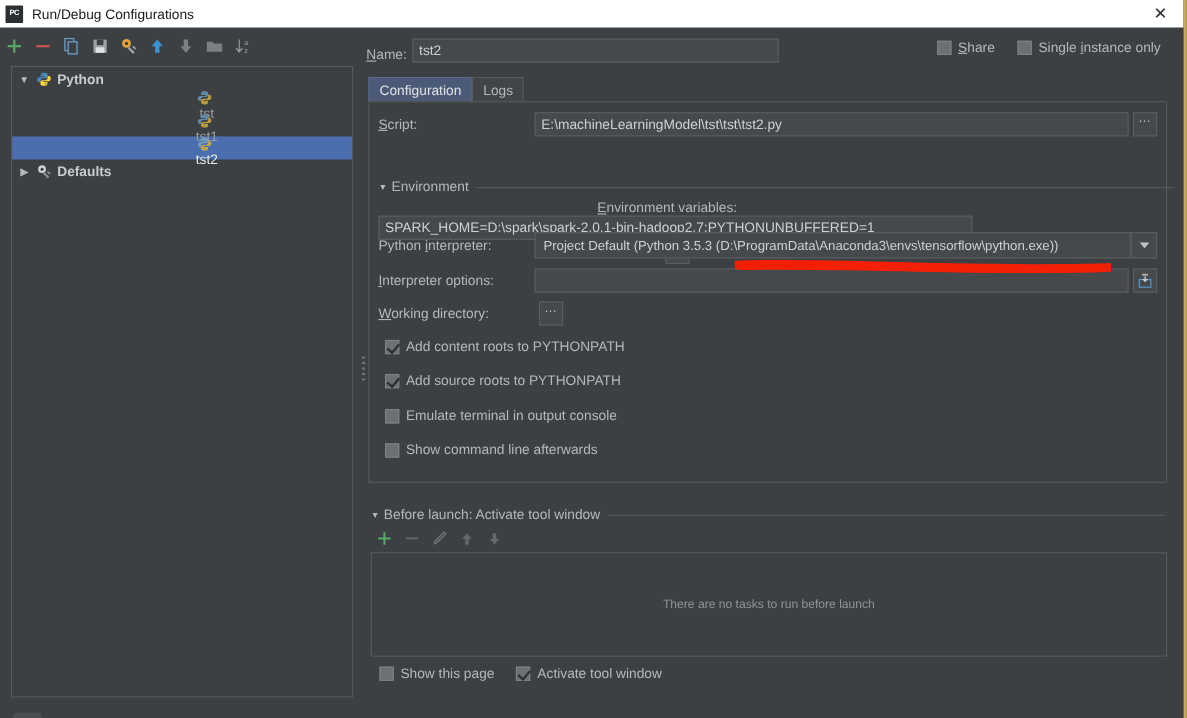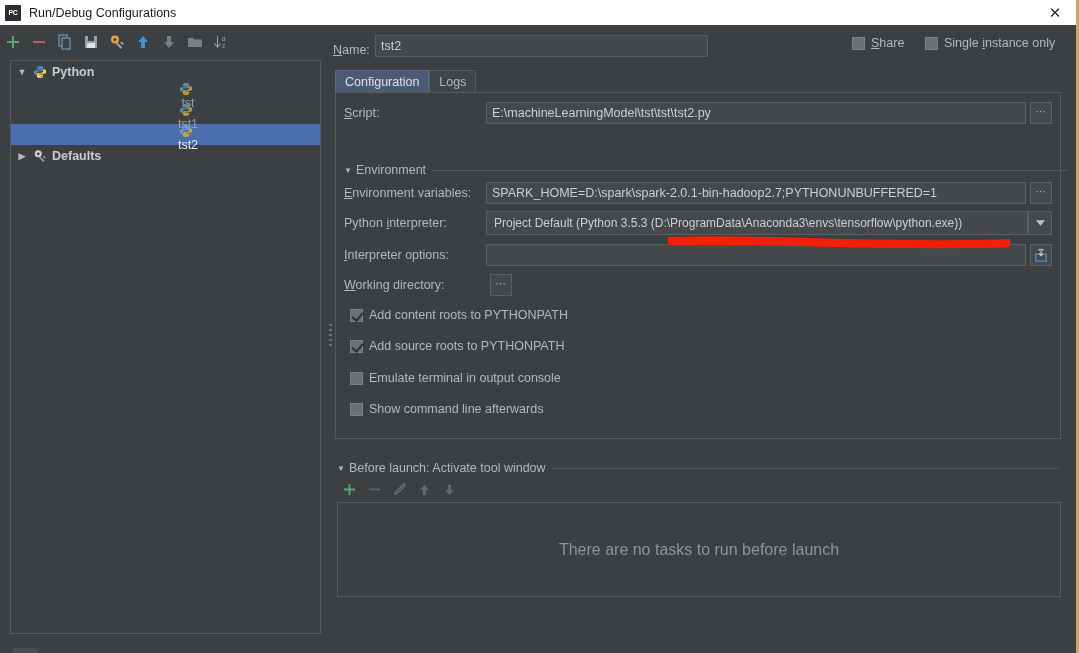--- a/index.html
+++ b/index.html
@@ -205,21 +205,21 @@
   .drag-handle i { display:block; width:3px; height:2px; background:#6d7275; }
 
   .bl-toolbar { position: absolute; left: 337px; top: 478px; display: flex; align-items: center; }
   .bl-btn { width: 25px; height: 22px; display:flex; align-items:center; justify-content:center; cursor:pointer; }
 
   .tasks-panel {
     position: absolute; left: 337px; top: 502px;
     width: 724px; height: 95px;
     border: 1px solid #555a5e;
     display: flex; align-items: center; justify-content: center;
-    color: #8f9497; font-size: 16px;
+    color: #8f9497; font-size: 11px;
   }
 
   .bottom-opts { position: absolute; left: 345px; top: 605px; display: flex; align-items: center; }
 
   
   .annot {
     position: absolute;
     left: 668px; top: 236px;
     width: 342px; height: 13px;
     pointer-events: none;
@@ -375,21 +375,21 @@
       </div>
     </div>
 
 
     <div class="sect-head" style="left:8px; top:70px;">
       <span class="sect-arrow">▼</span>
       <span>Environment</span>
       <span class="sect-line"></span>
     </div>
 
-    <div class="frow" style="left:8px; top:89px;">
+    <div class="frow" style="left:8px; top:89px;flex-direction:column;">
       <span class="label" style="width:142px;"><u>E</u>nvironment variables:</span>
       <div class="text-field" style="width:540px;">SPARK_HOME=D:\spark\spark-2.0.1-bin-hadoop2.7;PYTHONUNBUFFERED=1</div>
       <div class="sq-btn" style="margin-left:4px;">
         <span class="dots">⋯</span>
       </div>
     </div>
 
     <div class="frow" style="left:8px; top:118px;">
       <span class="label" style="width:142px;">Python <u>i</u>nterpreter:</span>
       <div class="combo" style="width:542px;">Project Default (Python 3.5.3 (D:\ProgramData\Anaconda3\envs\tensorflow\python.exe))</div>
@@ -476,20 +476,26 @@
       <svg width="15" height="15" viewBox="0 0 16 16">
           <path d="M8 14l4.5-5.5H9.7V3H6.3v5.5H3.5z" fill="#63686c"></path>
         </svg>
     </div>
   </div>
 
   <div class="tasks-panel">
     <span>There are no tasks to run before launch</span>
   </div>
 
+  <div class="bottom-opts">
+    <span class="cb"></span>
+    <span class="cb-label" style="margin-right:20px;">Show this page</span>
+    <span class="cb checked"></span>
+    <span class="cb-label">Activate tool window</span>
+  </div>
 
   <svg class="annot" viewBox="0 0 342 13">
     <path d="M2 5 C 40 3.5, 90 4.5, 140 6 C 190 7.5, 245 8.5, 300 8 C 320 7.7, 334 7.4, 340 7" stroke="#f41f07" stroke-width="8" fill="none" stroke-linecap="round"></path>
     <path d="M6 6.5 C 50 5.5, 110 6.5, 170 8 C 220 9.2, 280 9.5, 335 8.2" stroke="#f41f07" stroke-width="6" fill="none" stroke-linecap="round"></path>
   </svg>
 
   <div class="partial-btn"></div>
 
 </div>
 

